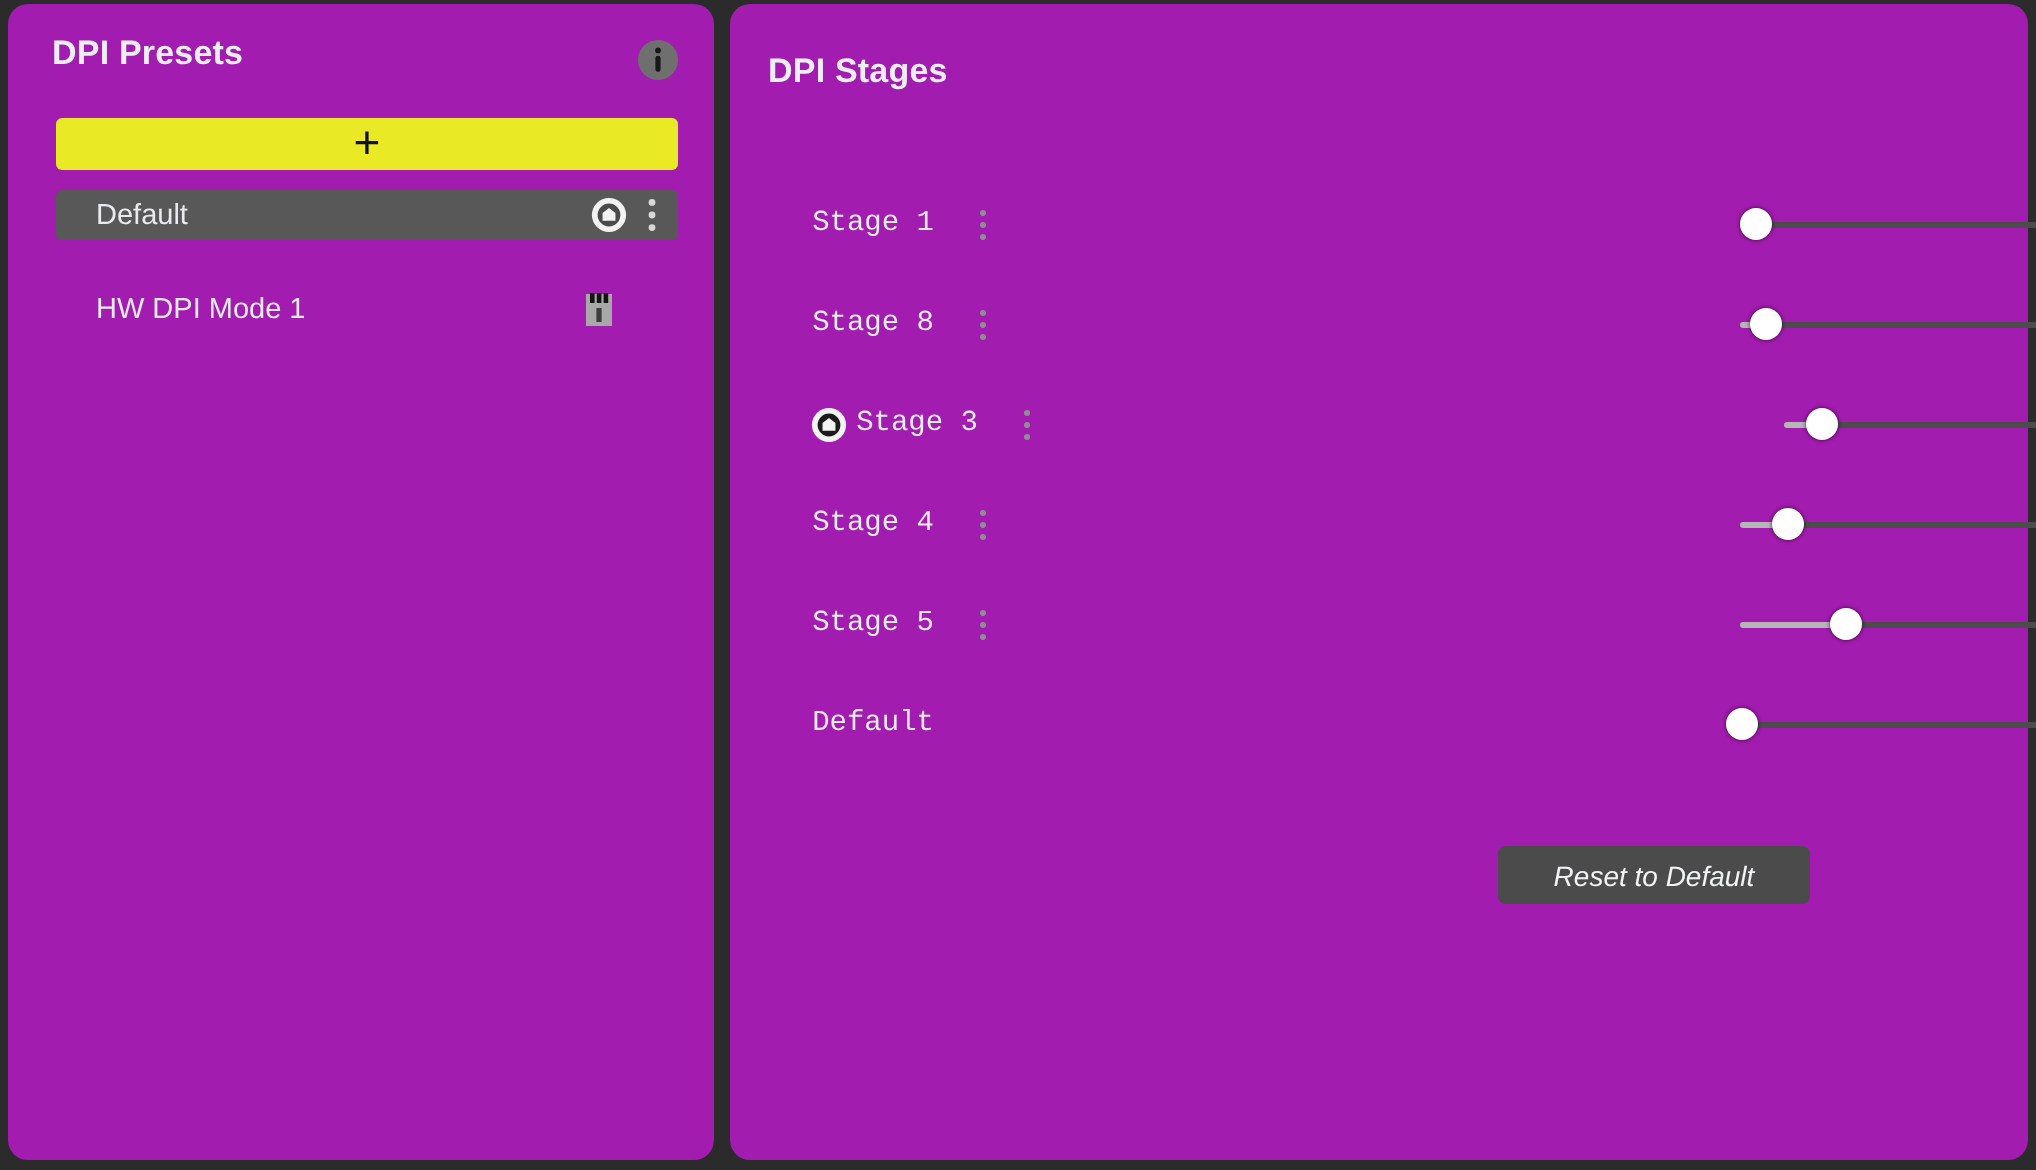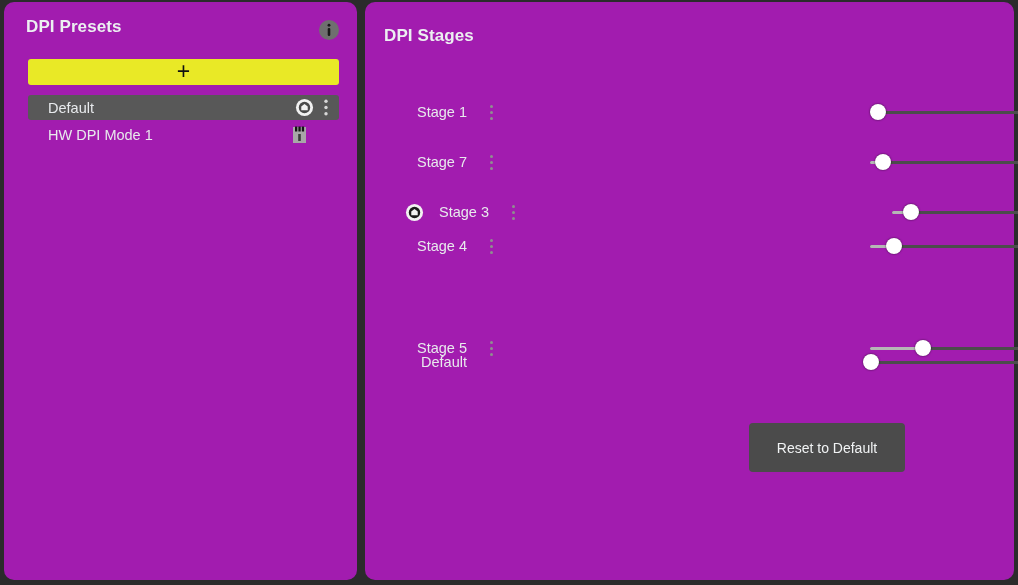--- a/index.html
+++ b/index.html
@@ -105,27 +105,28 @@
     font-size: 14.5px;
     padding-left: 20px;
   }
   .preset-row .row-icons {
     display: flex;
     align-items: center;
     gap: 10px;
     padding-right: 11px;
   }
   #preset-row-0 { top: 93px; }
-  #preset-row-1 { top: 120px; justify-content: flex-end; }
+  #preset-row-1 { top: 140px; justify-content: flex-end; }
 
   .stage-row {
     position: absolute;
     left: 0;
     width: 649px;
     height: 30px;
+    font-family: Liberation Mono, monospace;
   }
   .stage-active-icon {
     position: absolute;
     left: 17px;
     top: 5px;
     width: 20px;
     height: 20px;
     display: flex;
     align-items: center;
     justify-content: center;
@@ -196,28 +197,29 @@
     background: #ffffff;
     box-shadow: 0 0 2px rgba(0,0,0,.7);
   }
 
   
   #reset-button {
     position: absolute;
     left: 384px;
     top: 421px;
     width: 156px;
-    height: 49px;
+    height: 29px;
     border-radius: 4px;
     border: none;
     background: #4b4b4b;
     color: #f1f3f4;
     font-size: 14px;
     font-family: "Liberation Sans", sans-serif;
     cursor: pointer;
+    font-style: italic;
   }
 </style>
 </head>
 <body>
 
 <div class="app">
 
   <section class="panel" id="presets-panel">
 
     <div class="panel-title" id="presets-title">DPI Presets</div>
@@ -282,21 +284,21 @@
             <i></i>
             <i></i>
           </div>
           <div class="slider" style="left: 505px; width: 265px;">
             <div class="track"></div>
             <div class="fill" style="width: 3%;"></div>
             <div class="thumb" style="left: 3%;"></div>
           </div>
         </div>
         <div class="stage-row" style="top: 145px;">
-          <div class="stage-label">Stage 7</div>
+          <div class="stage-label">Stage 8</div>
           <div class="dots-btn">
             <i></i>
             <i></i>
             <i></i>
           </div>
           <div class="slider" style="left: 505px; width: 265px;">
             <div class="track"></div>
             <div class="fill" style="width: 5%;"></div>
             <div class="thumb" style="left: 5%;"></div>
           </div>
@@ -314,34 +316,34 @@
             <i></i>
             <i></i>
             <i></i>
           </div>
           <div class="slider" style="left: 505px; width: 265px;">
             <div class="track"></div>
             <div class="fill" style="width: 7%;"></div>
             <div class="thumb" style="left: 7%;"></div>
           </div>
         </div>
-        <div class="stage-row" style="top: 229px;">
+        <div class="stage-row" style="top: 245px;">
           <div class="stage-label">Stage 4</div>
           <div class="dots-btn">
             <i></i>
             <i></i>
             <i></i>
           </div>
           <div class="slider" style="left: 505px; width: 265px;">
             <div class="track"></div>
             <div class="fill" style="width: 9%;"></div>
             <div class="thumb" style="left: 9%;"></div>
           </div>
         </div>
-        <div class="stage-row" style="top: 295px; margin-top: 36px;">
+        <div class="stage-row" style="top: 295px;">
           <div class="stage-label">Stage 5</div>
           <div class="dots-btn">
             <i></i>
             <i></i>
             <i></i>
           </div>
           <div class="slider" style="left: 505px; width: 265px;">
             <div class="track"></div>
             <div class="fill" style="width: 20%;"></div>
             <div class="thumb" style="left: 20%;"></div>

